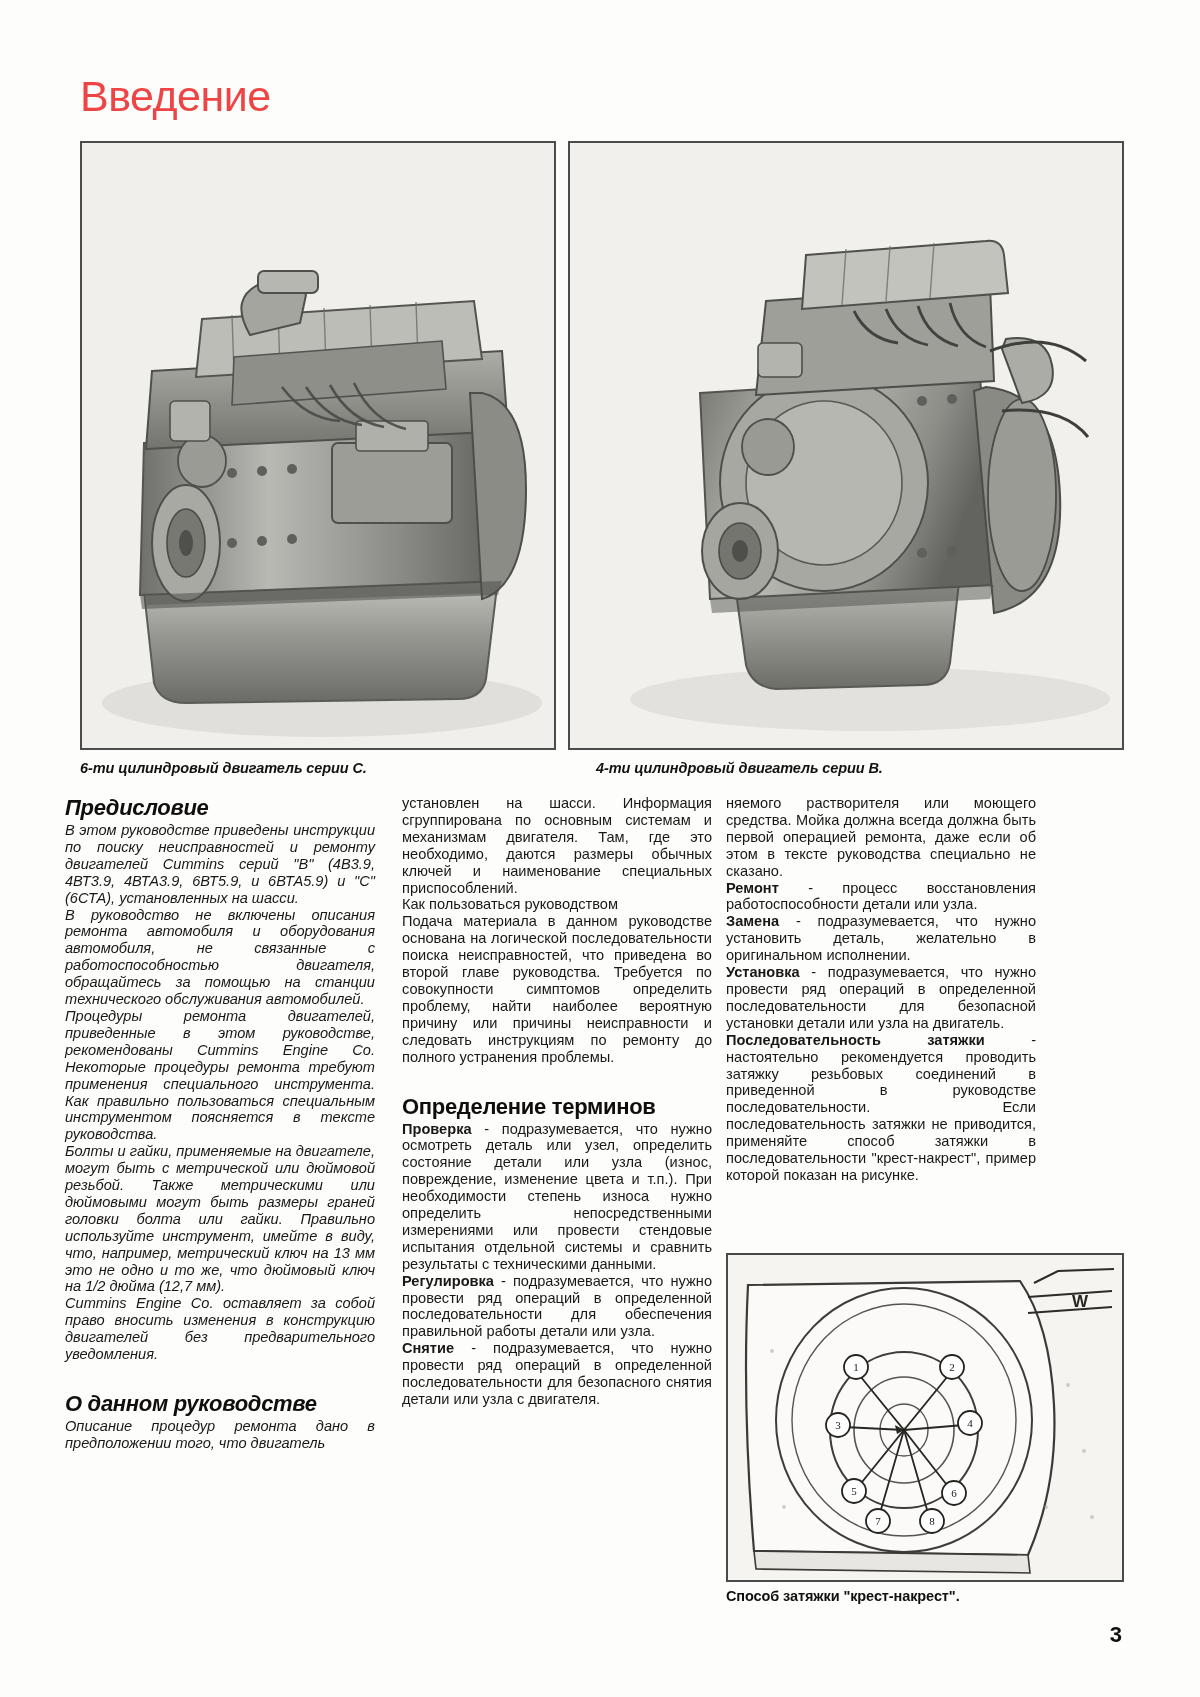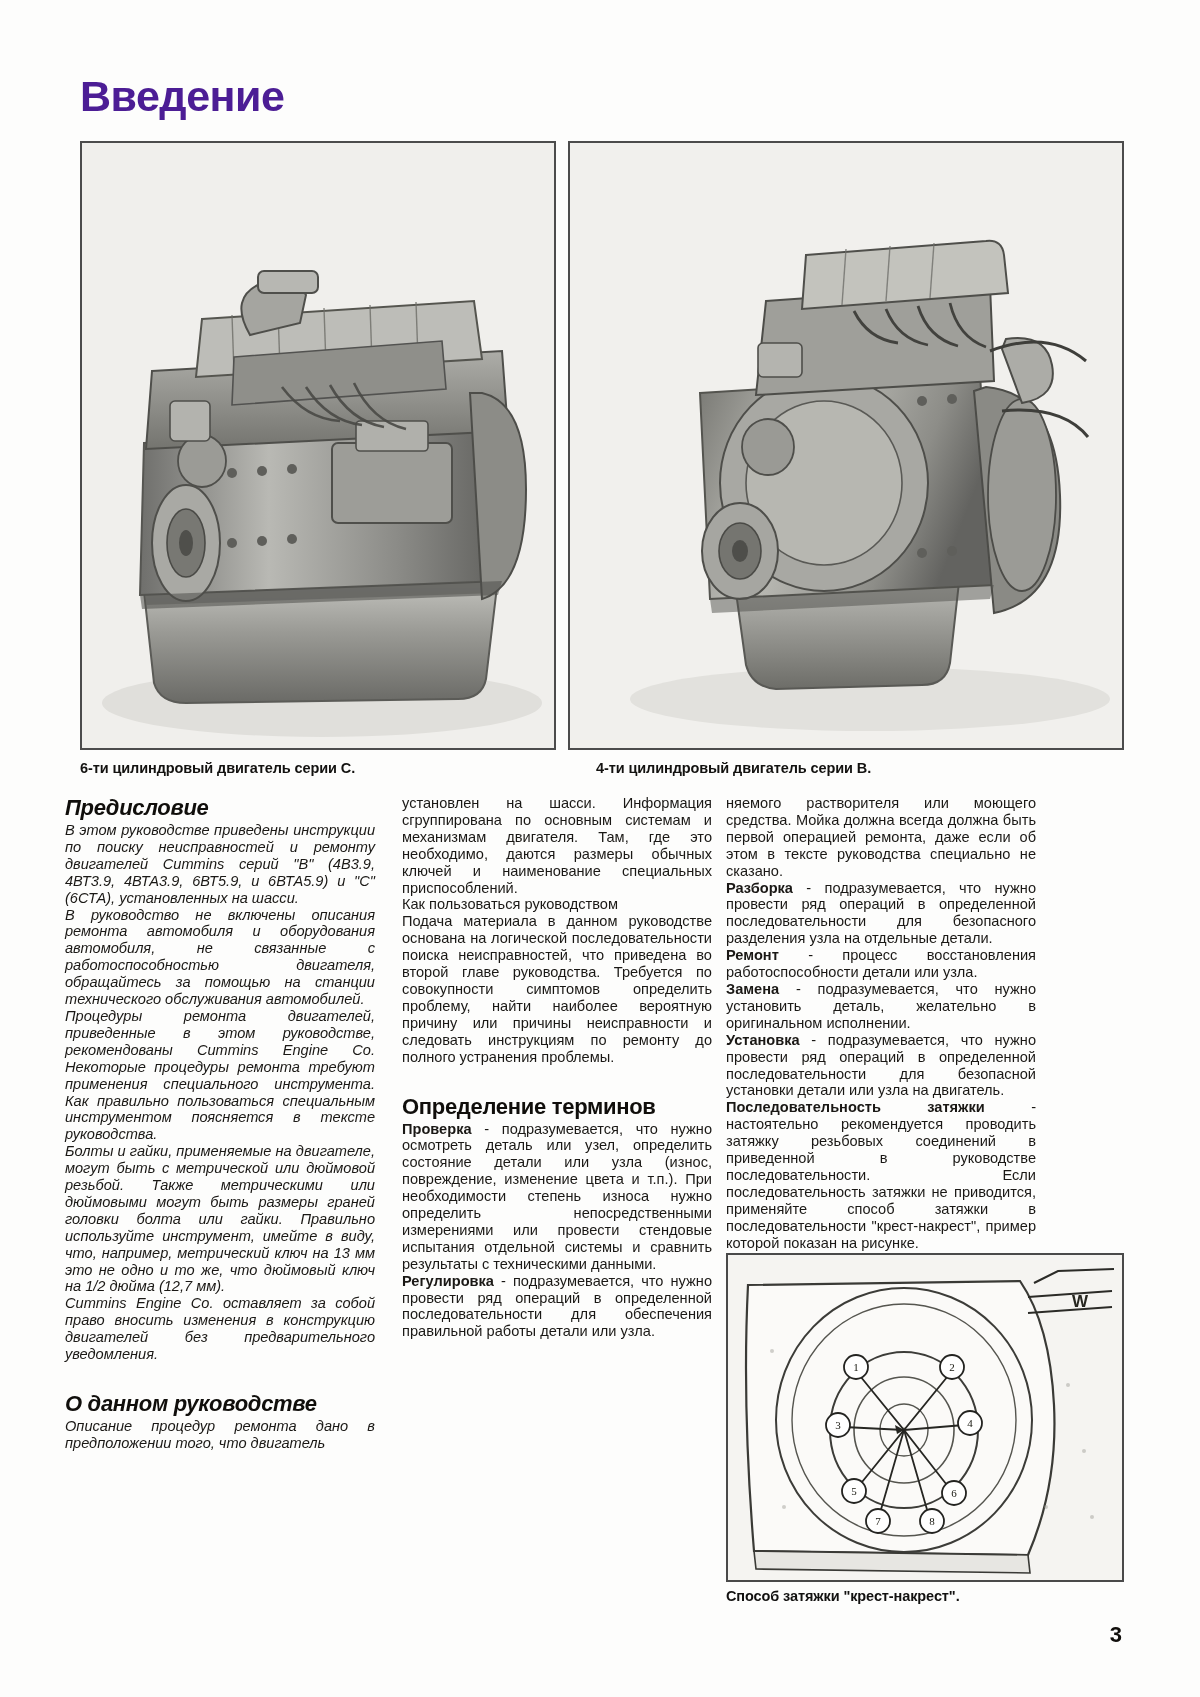--- a/index.html
+++ b/index.html
@@ -15,43 +15,44 @@
     font-family: "Liberation Sans", sans-serif;
     color: #15130f;
     overflow: hidden;
   }
   
   .page-title {
     position: absolute;
     left: 80px;
     top: 72px;
     font-size: 43px;
-    font-weight: bold;
+    font-weight: normal;
     letter-spacing: -0.5px;
-    color: #4c1d95;
+    color: #ef4444;
   }
 
   
   .photo {
     position: absolute;
     border: 2px solid #4c4c4c;
     background: #e9e9e7;
     overflow: hidden;
   }
   .photo.left  { left: 80px;  top: 141px; width: 472px; height: 605px; }
   .photo.right { left: 568px; top: 141px; width: 552px; height: 605px; }
 
   .photo-inner { position:absolute; inset:0; }
 
   .caption {
     position: absolute;
     font-size: 14.5px;
     font-weight: bold;
     color: #131210;
     letter-spacing: -0.1px;
+    font-style: italic;
   }
   .caption.left  { left: 80px;  top: 760px; }
   .caption.right { left: 596px; top: 760px; }
 
   
   .col {
     position: absolute;
     top: 795px;
     width: 310px;
     font-size: 14.6px;
@@ -270,25 +271,25 @@
     <p>Описание процедур ремонта дано в предположении того, что двигатель</p>
   </div>
 
   <div class="col c2">
     <p>установлен на шасси. Информация сгруппирована по основным системам и механизмам двигателя. Там, где это необходимо, даются размеры обычных ключей и наименование специальных приспособлений.</p>
     <p>Как пользоваться руководством</p>
     <p>Подача материала в данном руководстве основана на логической последовательности поиска неисправностей, что приведена во второй главе руководства. Требуется по совокупности симптомов определить проблему, найти наиболее вероятную причину или причины неисправности и следовать инструкциям по ремонту до полного устранения проблемы.</p>
     <h2 class="spaced">Определение терминов</h2>
     <p><b>Проверка</b><span> - подразумевается, что нужно осмотреть деталь или узел, определить состояние детали или узла (износ, повреждение, изменение цвета и т.п.). При необходимости степень износа нужно определить непосредственными измерениями или провести стендовые испытания отдельной системы и сравнить результаты с техническими данными.</span></p>
     <p><b>Регулировка</b><span> - подразумевается, что нужно провести ряд операций в определенной последовательности для обеспечения правильной работы детали или узла.</span></p>
+    <p><b>Снятие</b><span> - подразумевается, что нужно провести ряд операций в определенной последовательности для безопасного снятия детали или узла с двигателя.</span></p>
   </div>
 
   <div class="col c3">
     <p>няемого растворителя или моющего средства. Мойка должна всегда должна быть первой операцией ремонта, даже если об этом в тексте руководства специально не сказано.</p>
-    <p><b>Разборка</b><span> - подразумевается, что нужно провести ряд операций в определенной последовательности для безопасного разделения узла на отдельные детали.</span></p>
     <p><b>Ремонт</b><span> - процесс восстановления работоспособности детали или узла.</span></p>
     <p><b>Замена</b><span> - подразумевается, что нужно установить деталь, желательно в оригинальном исполнении.</span></p>
     <p><b>Установка</b><span> - подразумевается, что нужно провести ряд операций в определенной последовательности для безопасной установки детали или узла на двигатель.</span></p>
     <p><b>Последовательность затяжки</b><span> - настоятельно рекомендуется проводить затяжку резьбовых соединений в приведенной в руководстве последовательности. Если последовательность затяжки не приводится, применяйте способ затяжки в последовательности "крест-накрест", пример которой показан на рисунке.</span></p>
   </div>
 
   <div class="figure">
     <svg viewBox="0 0 394 325" preserveAspectRatio="none" style="width:100%;height:100%">
       <rect x="0" y="0" width="394" height="325" fill="#f5f4f1"></rect>
 

